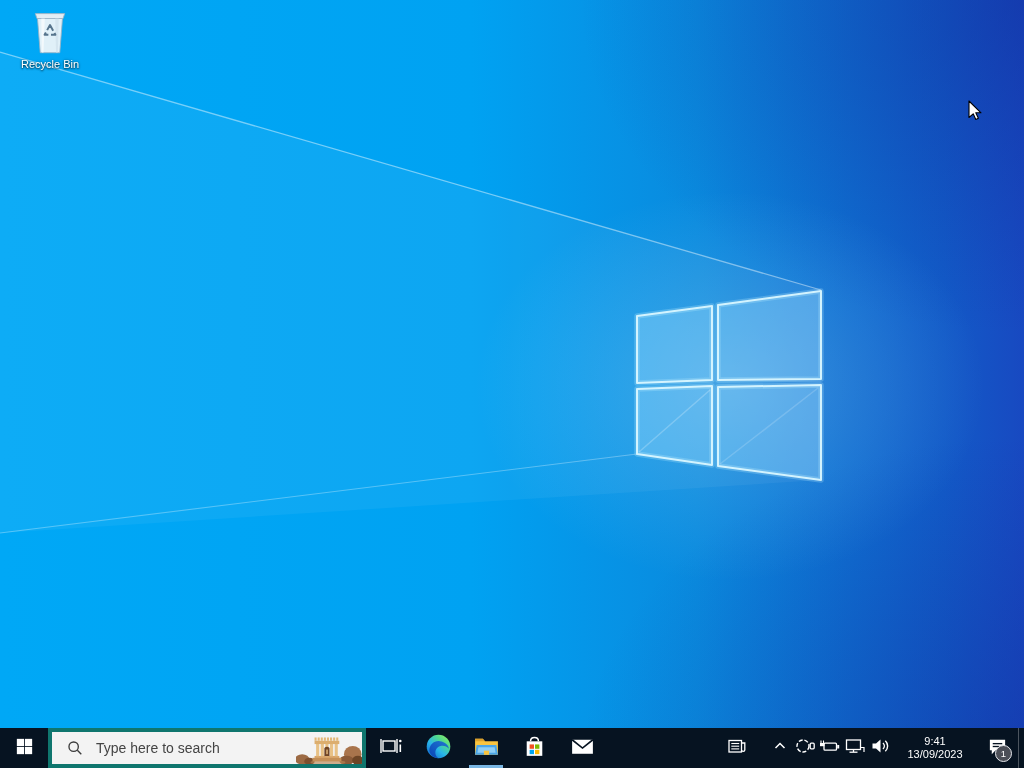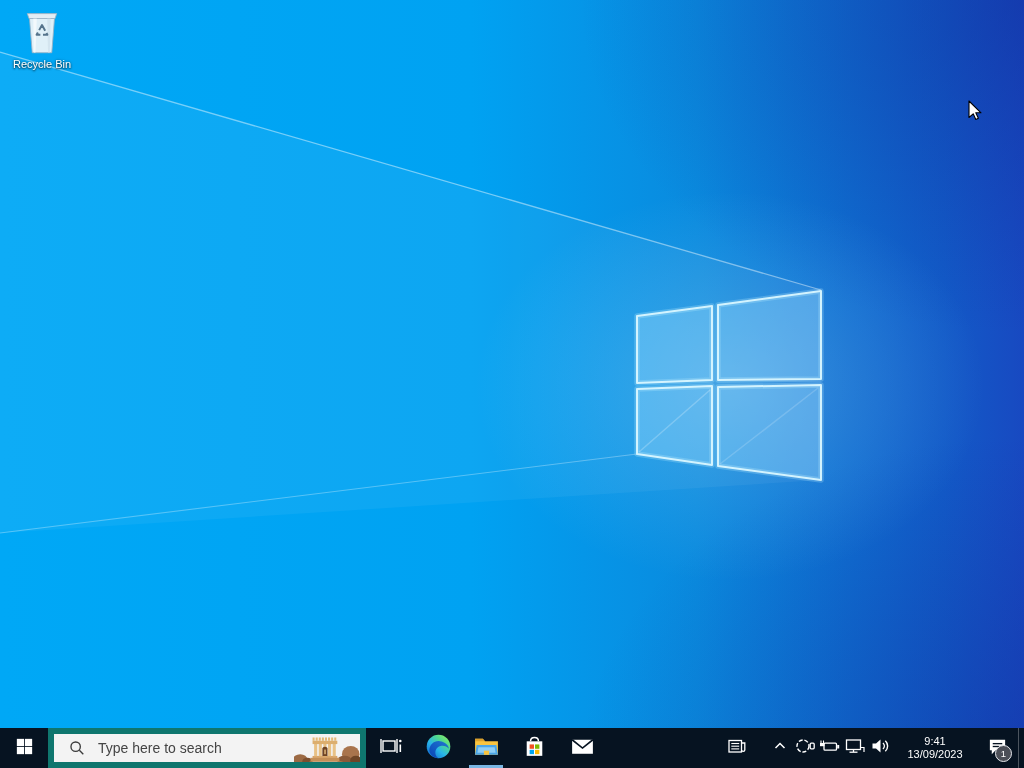--- a/index.html
+++ b/index.html
@@ -25,21 +25,21 @@
 
   
   .cursor{position:absolute;left:963px;top:98px;width:24px;height:24px;z-index:60;}
 
   
   .taskbar{position:absolute;left:0;bottom:0;width:1024px;height:40px;background:#061321;
     display:flex;align-items:stretch;z-index:40;}
   .tb-btn{width:48px;display:flex;align-items:center;justify-content:center;position:relative;flex:0 0 auto;}
   .tb-btn.start{width:48px;}
   .searchbox{flex:0 0 auto;width:318px;box-sizing:border-box;background:#f3f3f3;
-    border:6px solid #0f766e;display:flex;align-items:center;overflow:hidden;}
+    border:4px solid #0f766e;display:flex;align-items:center;overflow:hidden;}
   .searchbox .mag{flex:0 0 auto;margin:0 10px 0 14px;width:18px;height:18px;}
   .searchbox input{flex:1 1 auto;border:none;outline:none;background:transparent;
     font-family:"Liberation Sans",sans-serif;font-size:14px;color:#3c3c3c;min-width:0;}
   .searchbox input::placeholder{color:#444;opacity:1;}
   .searchbox .highlight{flex:0 0 auto;width:66px;height:38px;align-self:center;}
   .run-indicator{position:absolute;left:7px;right:7px;bottom:0;height:3px;background:#79b6e3;}
   .tray{margin-left:auto;display:flex;align-items:center;flex:0 0 auto;}
   .tray-btn{height:40px;display:flex;align-items:center;justify-content:center;position:relative;flex:0 0 auto;}
   .w34{width:34px}.w24{width:24px}.w26{width:26px}
   .news-gap{margin-right:14px;}
@@ -228,21 +228,21 @@
           <polygon points="718,305 821,291 821,379 718,380"></polygon>
           <polygon points="637,389 712,386 712,465 637,454"></polygon>
           <polygon points="718,387 821,385 821,480 718,466"></polygon>
         </g>
         <line x1="639" y1="452" x2="710" y2="390" stroke="#ffffff" stroke-width="1.5" opacity="0.22"></line>
         <line x1="720" y1="464" x2="818" y2="388" stroke="#ffffff" stroke-width="1.5" opacity="0.16"></line>
       </g>
     </svg>
   </div>
 
-  <div class="dicon" style="left:4px;top:6px">
+  <div class="dicon" style="left:12px;top:6px">
     <div class="art">
       <svg width="46" height="50">
           <use href="#sym-recycle"></use>
         </svg>
     </div>
     <div class="lbl">Recycle Bin</div>
   </div>
 
 
   <div class="cursor">

